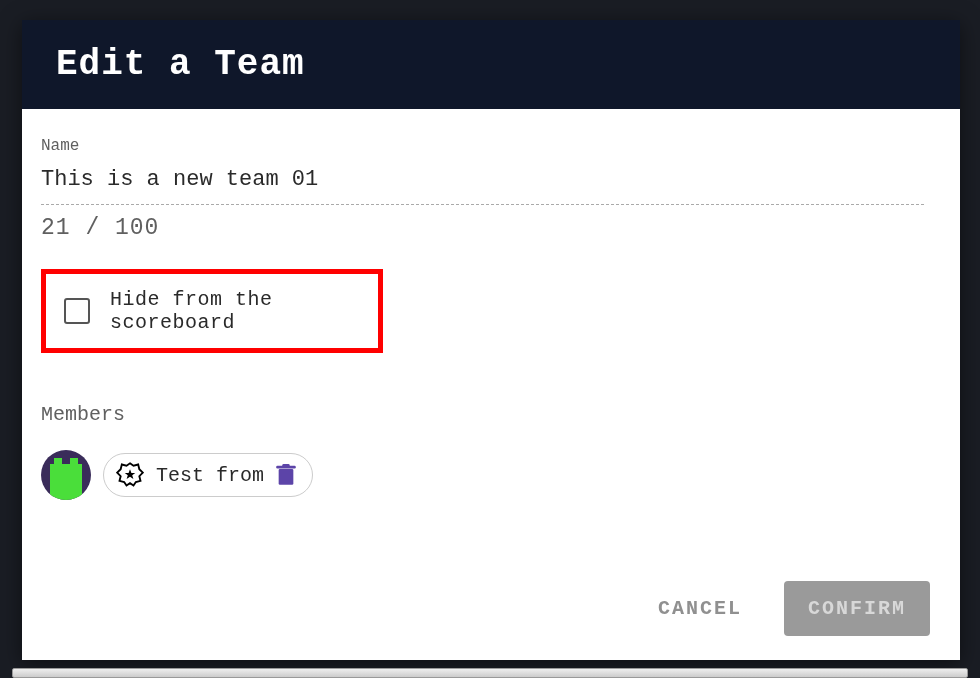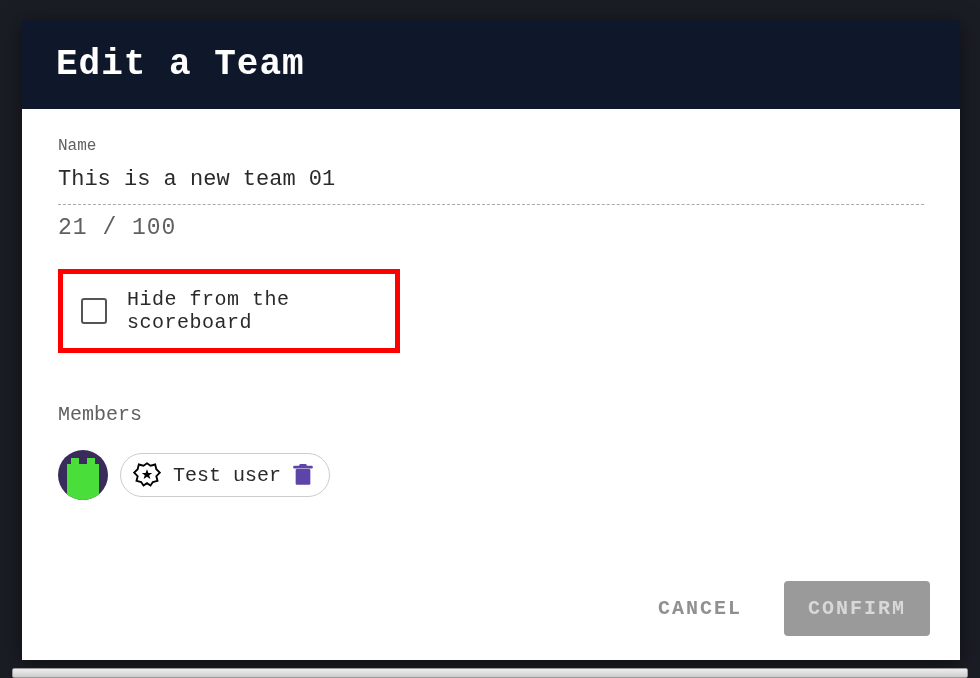--- a/index.html
+++ b/index.html
@@ -25,21 +25,21 @@
   .dialog-header {
     background: #0f172a;
     color: #ffffff;
     padding: 24px 34px;
     font-size: 36px;
     font-weight: bold;
     letter-spacing: 1px;
   }
   .dialog-body {
     flex: 1;
-    padding: 28px 36px 0 36px;
+    padding: 28px 36px 0 19px;
     position: relative;
   }
   .field-label {
     font-size: 16px;
     color: #606060;
     margin-bottom: 8px;
   }
   .name-input {
     width: 100%;
     border: none;
@@ -215,21 +215,21 @@
       <div class="members-label">Members</div>
       <div class="member-row">
         <div class="avatar">
           <div class="avatar-inner"></div>
         </div>
         <div class="member-chip">
           <svg class="badge-icon" viewBox="0 0 24 24">
             <path d="M12 2 L15 4 L19 3 L20 7 L23 10 L20 13 L21 17 L17 18 L15 21 L12 19 L9 21 L7 18 L3 17 L4 13 L1 10 L4 7 L5 3 L9 4 Z" fill="#fff" stroke="#000" stroke-width="1.6"></path>
             <path d="M12 7 L13.2 10.2 L16.5 10.2 L13.9 12.3 L14.9 15.5 L12 13.6 L9.1 15.5 L10.1 12.3 L7.5 10.2 L10.8 10.2 Z" fill="#000"></path>
           </svg>
-          <span class="member-name">Test user</span>
+          <span class="member-name">Test from</span>
           <svg class="trash-icon" viewBox="0 0 16 18">
             <rect x="2" y="4" width="12" height="13" rx="1" fill="#5c44a8"></rect>
             <rect x="0" y="1.5" width="16" height="2.2" rx="1" fill="#5c44a8"></rect>
             <rect x="5" y="0" width="6" height="2" rx="1" fill="#5c44a8"></rect>
           </svg>
         </div>
       </div>
     </div>
   </div>
 

